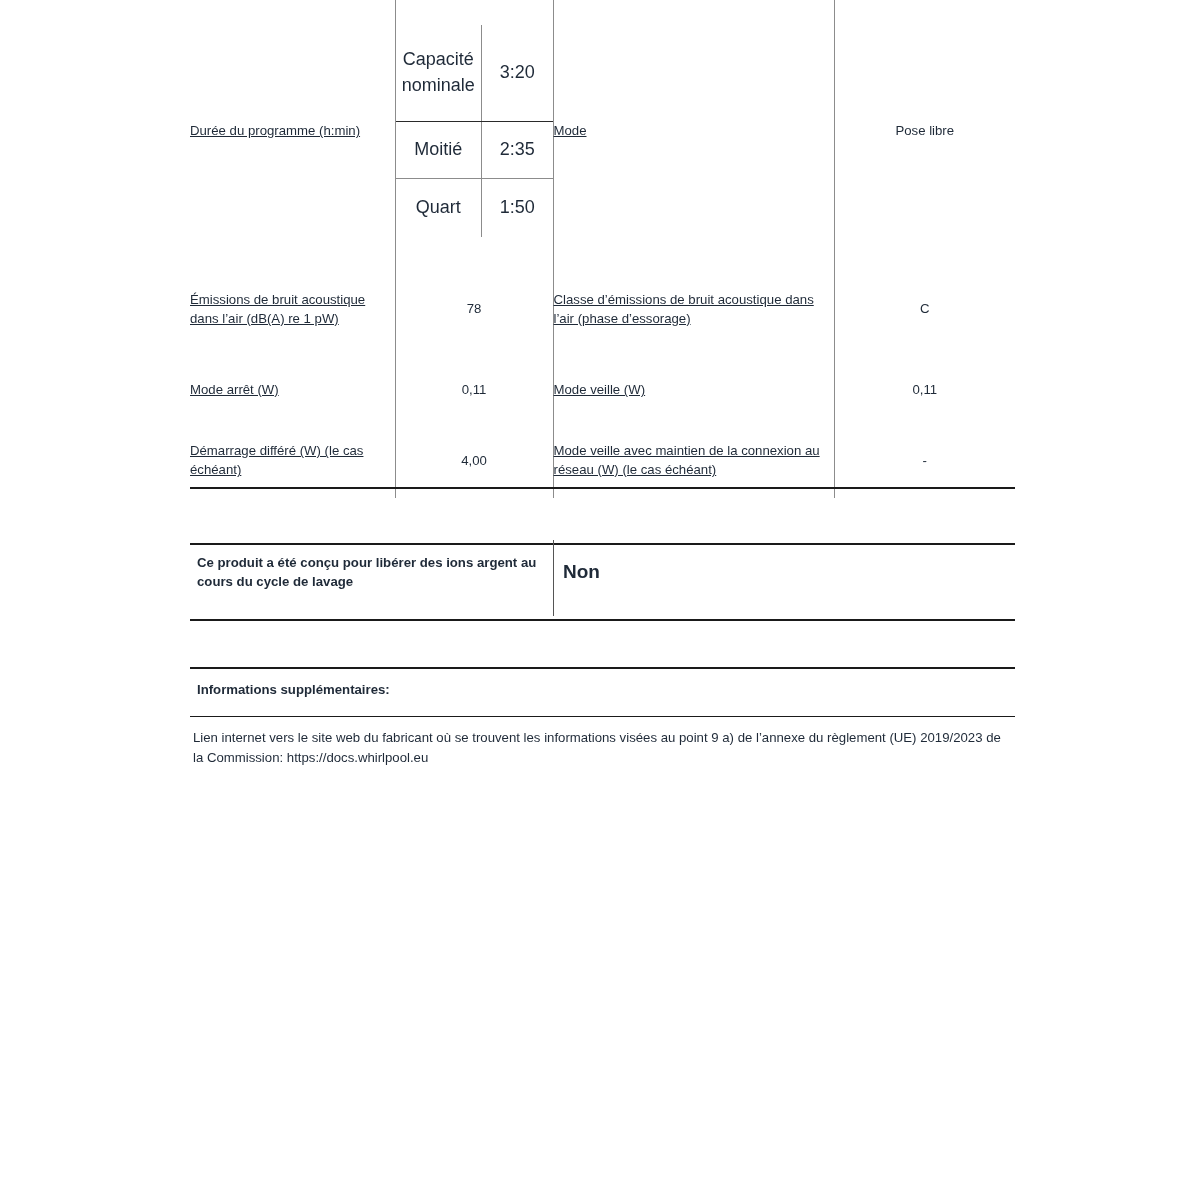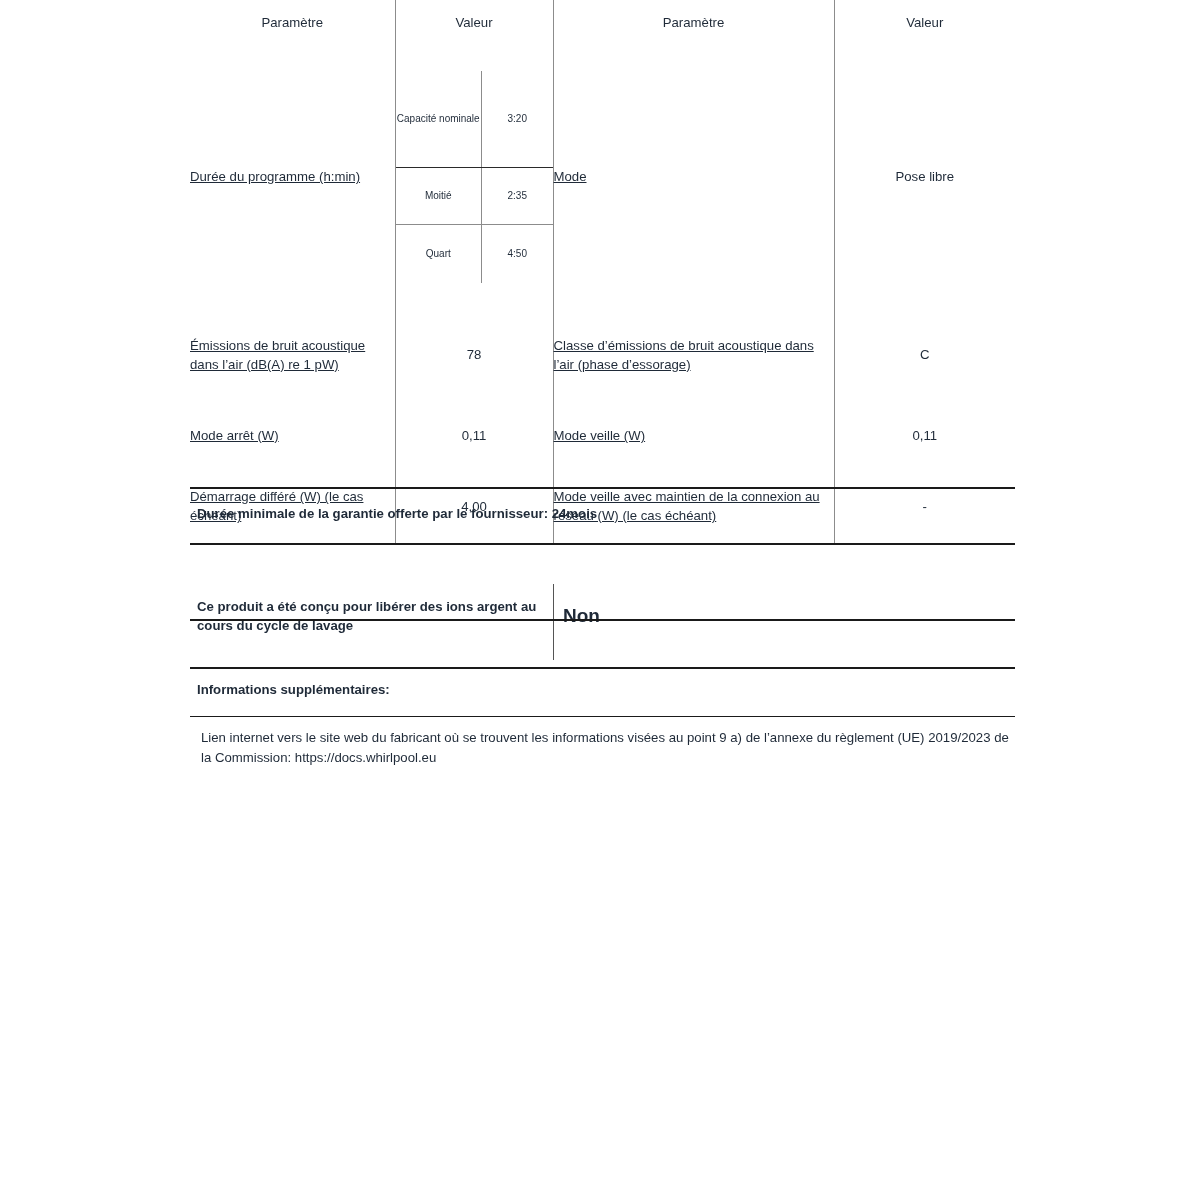--- a/index.html
+++ b/index.html
@@ -63,21 +63,21 @@
   .vcell {
     text-align: center;
     padding: 8px 6px;
   }
 
   
   .sub-table {
     width: 100%;
     border-collapse: collapse;
     table-layout: fixed;
-    font-size: 10px;
+    font-size: 18px;
     line-height: 1.42;
   }
   .sub-table td {
     padding: 0;
     text-align: center;
     vertical-align: middle;
   }
   .sub-left  { width: 86px; }
   .sub-right { width: auto; border-left: 1px solid #8c8c8c; }
   .sub-r1 td { height: 96px; border-bottom: 1px solid #2a2a2a; }
@@ -122,21 +122,21 @@
   }
 
   .guarantee {
     top: 505px;
     padding-left: 7px;
   }
 
   .silver-wrap {
     position: absolute;
     left: 190px;
-    top: 584px;
+    top: 540px;
     width: 825px;
     height: 58px;
   }
   .silver-label {
     position: absolute;
     left: 7px;
     top: 14px;
     width: 350px;
     font-size: 13.2px;
     font-weight: bold;
@@ -165,64 +165,57 @@
 
   .addinfo-body {
     position: absolute;
     left: 190px;
     top: 728px;
     width: 818px;
     font-size: 13.2px;
     font-weight: normal;
     line-height: 1.48;
     padding-left: 3px;
-    margin-left: 8px;
   }
 </style>
 </head>
 <body>
 
 <div class="page">
 
   <table class="spec-table">
     <colgroup>
       <col class="col-param">
       <col class="col-value">
       <col class="col-param2">
       <col class="col-value2">
     </colgroup>
 
     <tbody>
-        <tr>
-      <th class="hdr">Paramètre</th>
-      <th class="hdr vsep-l vsep-r">Valeur</th>
-      <th class="hdr vsep-r">Paramètre</th>
-      <th class="hdr">Valeur</th>
-    </tr>
 
     <tr class="row-duration">
       <td class="pcell">Durée du programme (h:min)</td>
       <td class="vsep-l vsep-r">
         <table class="sub-table">
           <colgroup>
                 <col class="sub-left">
                 <col>
               </colgroup>
           <tbody>
                 <tr class="sub-r1">
             <td>Capacité nominale</td>
             <td class="sub-right">3:20</td>
           </tr>
           <tr class="sub-r2">
             <td>Moitié</td>
             <td class="sub-right">2:35</td>
           </tr>
           <tr class="sub-r3">
             <td>Quart</td>
-            <td class="sub-right">4:50</td>
+            <td class="sub-right">1:50</td>
           </tr>
         </tbody>
             </table>
       </td>
       <td class="pcell vsep-r">Mode</td>
       <td class="vcell">Pose libre</td>
     </tr>
 
     <tr class="row-noise">
       <td class="pcell">Émissions de bruit acoustique dans l’air (dB(A) re 1 pW)</td>
@@ -242,21 +235,20 @@
       <td class="pcell">Démarrage différé (W) (le cas échéant)</td>
       <td class="vcell vsep-l vsep-r">4,00</td>
       <td class="pcell vsep-r">Mode veille avec maintien de la connexion au réseau (W) (le cas échéant)</td>
       <td class="vcell">-</td>
     </tr>
   </tbody>
     </table>
 
   <div class="table-bottom-rule" style="top:487px;"></div>
 
-  <div class="block guarantee">Durée minimale de la garantie offerte par le fournisseur: 24mois</div>
   <div class="rule" style="top:543px;"></div>
 
   <div class="silver-wrap">
     <div class="silver-label">Ce produit a été conçu pour libérer des ions argent au cours du cycle de lavage</div>
     <div class="silver-divider"></div>
     <div class="silver-value">Non</div>
   </div>
   <div class="rule" style="top:619px;"></div>
 
   <div class="rule" style="top:667px;"></div>

